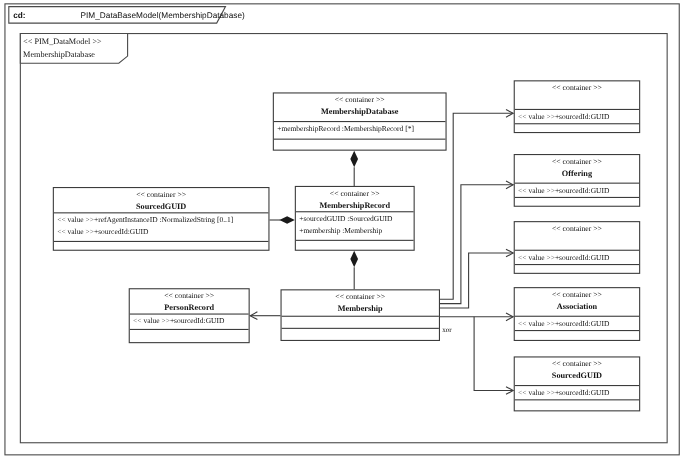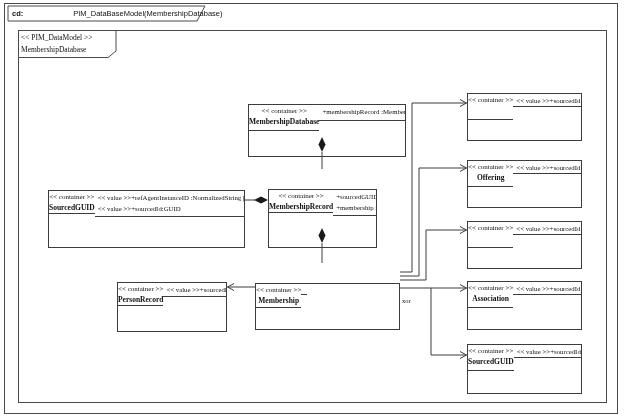--- a/index.html
+++ b/index.html
@@ -12,21 +12,21 @@
   
   #tab-text{position:absolute;left:12px;top:7px;font-family:"Liberation Sans",sans-serif;
             font-size:7.5px;line-height:13px;white-space:nowrap;}
   #tab-text .b{font-weight:bold;}
   #tab-text .t{margin-left:2px;padding-left:48px;}
   
   #frame-label{position:absolute;left:21px;top:32px;width:92px;text-align:left;
                font-size:7.5px;line-height:12px;white-space:nowrap;}
   
   .uml-class{position:absolute;background:#fff;border:1px solid #3c3c3c;box-sizing:border-box;
-             display:flex;flex-direction:row;margin-top:20px;}
+             display:flex;flex-direction:column;}
   .hdr{border-bottom:1px solid #3c3c3c;text-align:center;padding-top:2px;box-sizing:border-box;}
   .stereo{font-size:7px;line-height:9px;white-space:nowrap;}
   .cname{font-size:7.5px;font-weight:bold;line-height:12px;white-space:nowrap;}
   .attrs{border-bottom:1px solid #3c3c3c;padding:1px 3px 0 3px;box-sizing:border-box;overflow:hidden;}
   .attr{font-size:6.8px;line-height:11px;white-space:nowrap;text-align:left;}
   .ops{flex:1;}
   
   #overlay{position:absolute;left:0;top:0;width:624px;height:419px;pointer-events:none;}
   #xor-label{position:absolute;left:402px;top:296px;font-size:6.5px;line-height:9px;}
 </style>

